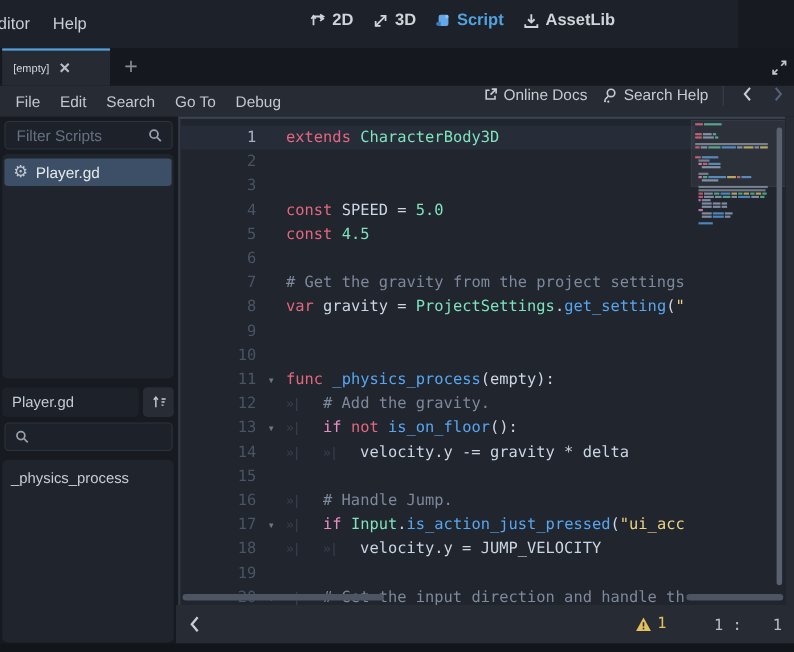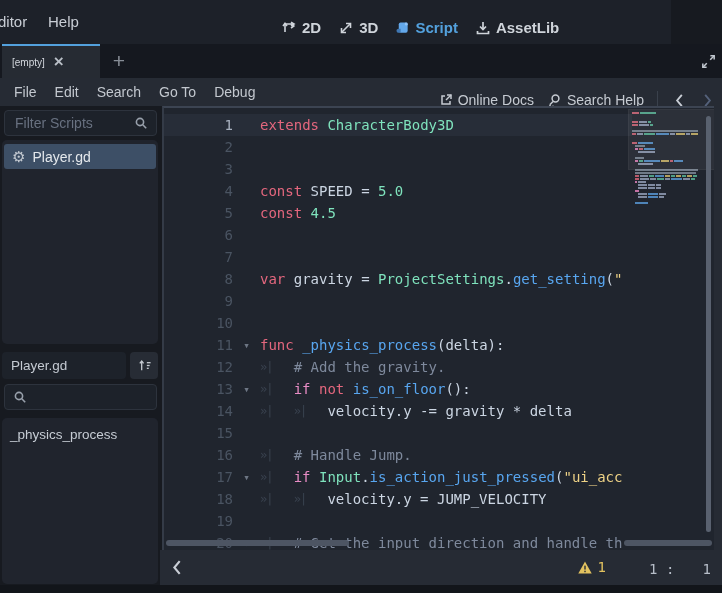--- a/index.html
+++ b/index.html
@@ -7,39 +7,39 @@
     width:722px;height:593px;position:relative;overflow:hidden;
     background:#171a20;color:#c6cbd3;
     font-family:"Liberation Sans",sans-serif;font-size:14px;
   }
   svg{display:block}
   
   .topbar{position:absolute;left:0;top:0;width:671px;height:44px;background:#1d2129}
   .menu-word{position:absolute;top:13px;font-size:15px;color:#c9ced5;cursor:default}
   .mw-editor{left:-2px}
   .mw-help{left:48px}
-  .workspaces{position:absolute;left:281px;top:10px;height:26px;display:flex;gap:17px;align-items:flex-end}
+  .workspaces{position:absolute;left:281px;top:10px;height:26px;display:flex;gap:17px;align-items:flex-start}
   .ws{display:flex;align-items:center;gap:5px;font-size:15px;font-weight:bold;color:#cfd4da}
   .ws.active{color:var(--accent)}
   
   .tabbar{position:absolute;left:0;top:44px;width:722px;height:34px;background:#15181f}
   .scene-tab{position:absolute;left:2px;top:0;width:98px;height:34px;box-sizing:border-box;
     background:#262b33;border-top:2px solid var(--accent);
     display:flex;align-items:center;gap:9px;padding:0 10px}
   .scene-tab .title{font-size:10px;color:#d4d8de}
   .tab-close{color:#b9bfc7;font-size:17px;font-weight:bold;line-height:14px}
   .tab-plus{position:absolute;left:106px;top:4px;width:26px;height:26px;display:flex;
     align-items:center;justify-content:center;font-size:21px;color:#878d96}
   .expand-btn{position:absolute;right:5px;top:9px}
   
   .menubar{position:absolute;left:0;top:78px;width:722px;height:28px;background:#262b34;
     display:flex;align-items:center;color:#c3c8cf}
   .menubar .mi{padding:0 9px}
   .menubar .mi:first-child{margin-left:5px}
-  .menu-right{position:absolute;right:6px;top:8px;height:28px;display:flex;align-items:center;gap:13px}
+  .menu-right{position:absolute;right:6px;top:0;height:28px;display:flex;align-items:flex-start;gap:13px}
   .mlink{display:flex;align-items:center;gap:5px;color:#c6cbd2}
   .msep{width:1px;height:18px;background:#3a414c}
   .nav-ch{padding:0 3px}
   
   .finput{position:absolute;box-sizing:border-box;height:26px;background:#1d222a;
     border:1px solid #2d333d;border-radius:4px;display:flex;align-items:center;padding:0 8px}
   .finput input{flex:1;min-width:0;background:transparent;border:none;outline:none;
     font-family:"Liberation Sans",sans-serif;font-size:14px;color:#aab1bb}
   .finput input::placeholder{color:#687180}
   .fi-scripts{left:4px;top:110px;width:153px}
@@ -245,25 +245,25 @@
 </div>
 
 <div class="code-panel">
   <div class="code-lines" id="code-lines">
       <div class="cl cur"><span class="ln">1</span><span class="fold"></span><span class="tx"><span class="tk-kw">extends </span><span class="tk-type">CharacterBody3D</span></span></div>
       <div class="cl"><span class="ln">2</span><span class="fold"></span><span class="tx"></span></div>
       <div class="cl"><span class="ln">3</span><span class="fold"></span><span class="tx"></span></div>
       <div class="cl"><span class="ln">4</span><span class="fold"></span><span class="tx"><span class="tk-kw">const </span><span class="tk-txt">SPEED = </span><span class="tk-num">5.0</span></span></div>
       <div class="cl"><span class="ln">5</span><span class="fold"></span><span class="tx"><span class="tk-kw">const </span><span class="tk-num">4.5</span></span></div>
       <div class="cl"><span class="ln">6</span><span class="fold"></span><span class="tx"></span></div>
-      <div class="cl"><span class="ln">7</span><span class="fold"></span></div>
+      <div class="cl"><span class="ln">7</span><span class="fold"></span><span class="tx"><span class="tk-com"># Get the gravity from the project settings</span></span></div>
       <div class="cl"><span class="ln">8</span><span class="fold"></span><span class="tx"><span class="tk-kw">var </span><span class="tk-txt">gravity = </span><span class="tk-type">ProjectSettings</span><span class="tk-txt">.</span><span class="tk-fn">get_setting</span><span class="tk-txt">(</span><span class="tk-str">"</span></span></div>
       <div class="cl"><span class="ln">9</span><span class="fold"></span><span class="tx"></span></div>
       <div class="cl"><span class="ln">10</span><span class="fold"></span><span class="tx"></span></div>
-      <div class="cl"><span class="ln">11</span><span class="fold">▾</span><span class="tx"><span class="tk-kw">func </span><span class="tk-fn">_physics_process</span><span class="tk-txt">(delta):</span></span></div>
+      <div class="cl"><span class="ln">11</span><span class="fold">▾</span><span class="tx"><span class="tk-kw">func </span><span class="tk-fn">_physics_process</span><span class="tk-txt">(empty):</span></span></div>
       <div class="cl"><span class="ln">12</span><span class="fold"></span><span class="tx"><span class="tabm">»|</span><span class="tk-com"># Add the gravity.</span></span></div>
       <div class="cl"><span class="ln">13</span><span class="fold">▾</span><span class="tx"><span class="tabm">»|</span><span class="tk-cf">if </span><span class="tk-kw">not </span><span class="tk-fn">is_on_floor</span><span class="tk-txt">():</span></span></div>
       <div class="cl"><span class="ln">14</span><span class="fold"></span><span class="tx"><span class="tabm">»|</span><span class="tabm">»|</span><span class="tk-txt">velocity.y -= gravity * delta</span></span></div>
       <div class="cl"><span class="ln">15</span><span class="fold"></span><span class="tx"></span></div>
       <div class="cl"><span class="ln">16</span><span class="fold"></span><span class="tx"><span class="tabm">»|</span><span class="tk-com"># Handle Jump.</span></span></div>
       <div class="cl"><span class="ln">17</span><span class="fold">▾</span><span class="tx"><span class="tabm">»|</span><span class="tk-cf">if </span><span class="tk-type">Input</span><span class="tk-txt">.</span><span class="tk-fn">is_action_just_pressed</span><span class="tk-txt">(</span><span class="tk-str">"ui_acc</span></span></div>
       <div class="cl"><span class="ln">18</span><span class="fold"></span><span class="tx"><span class="tabm">»|</span><span class="tabm">»|</span><span class="tk-txt">velocity.y = JUMP_VELOCITY</span></span></div>
       <div class="cl"><span class="ln">19</span><span class="fold"></span><span class="tx"></span></div>
       <div class="cl"><span class="ln">20</span><span class="fold">▾</span><span class="tx"><span class="tabm">»|</span><span class="tk-com"># Get the input direction and handle th</span></span></div>
     </div>

